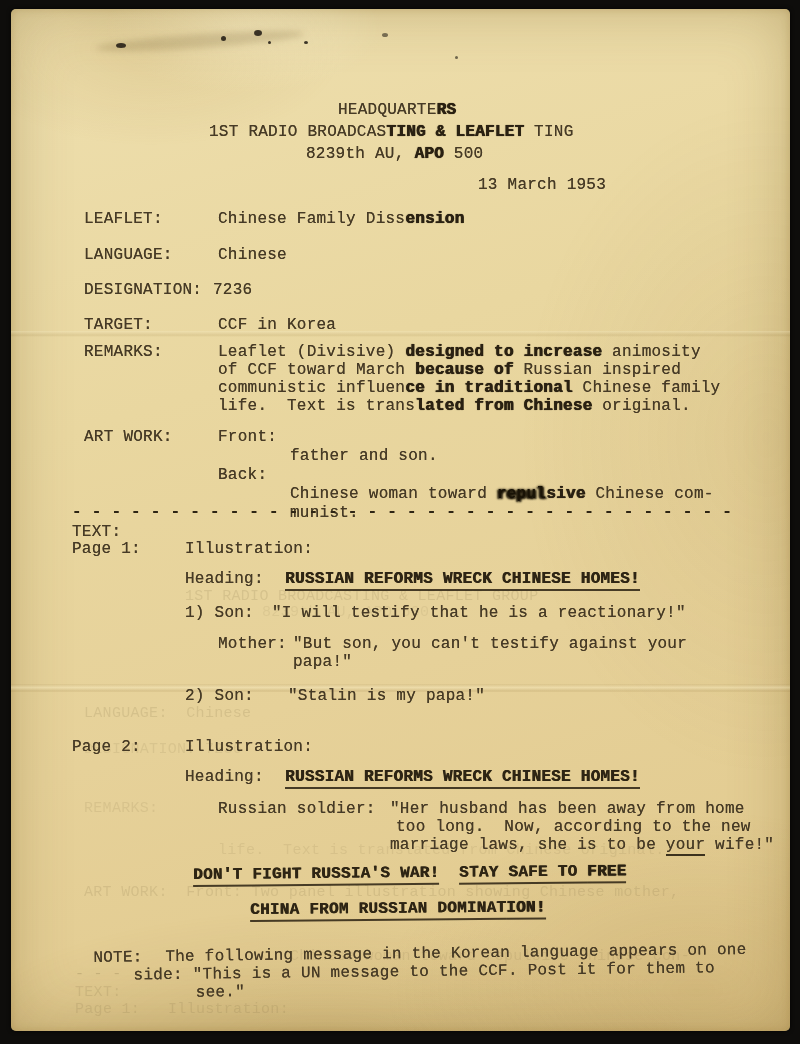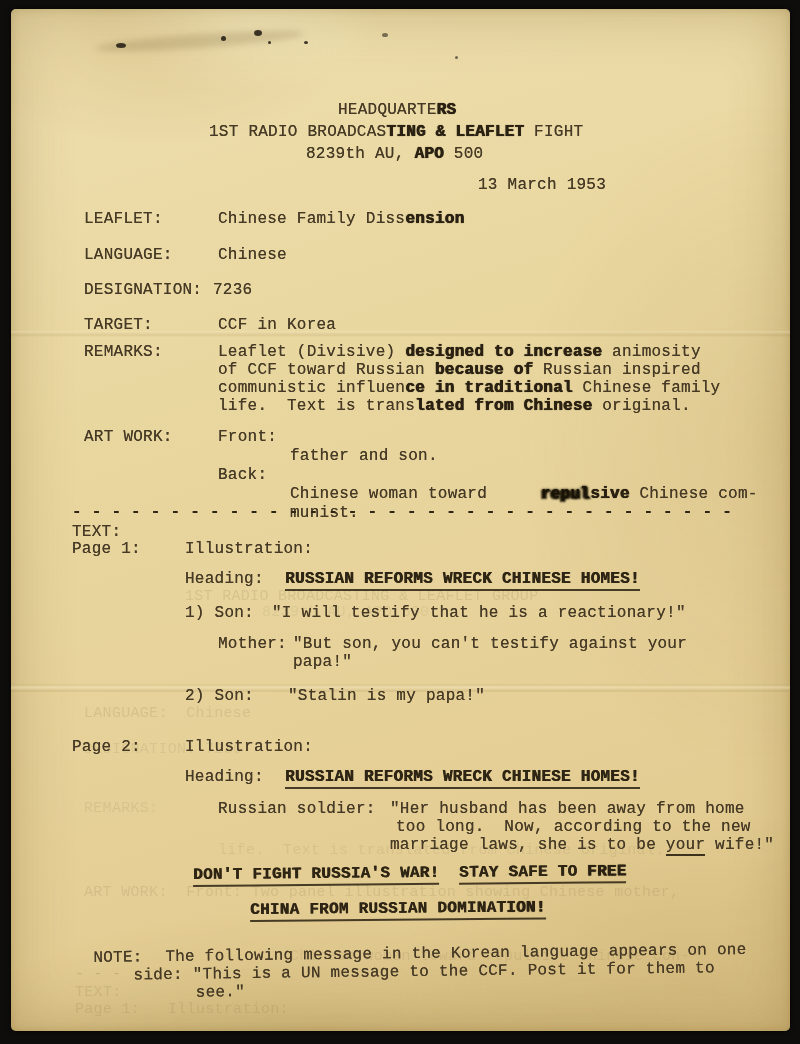--- a/index.html
+++ b/index.html
@@ -19,21 +19,21 @@
   .crease.c1{top:331px;height:6px;opacity:.45;
     background:linear-gradient(180deg,rgba(255,248,214,.55),rgba(125,95,35,.25) 70%,transparent);}
   .crease.c2{top:684px;height:8px;opacity:.55;
     background:linear-gradient(180deg,rgba(130,100,40,.20),rgba(255,248,214,.5) 45%,rgba(125,95,35,.28) 90%,transparent);}
   .speck{position:absolute;background:#1d1810;border-radius:50%;opacity:.85;}
   .smear{position:absolute;left:95px;top:34px;width:210px;height:14px;border-radius:50%;
          background:rgba(95,72,28,.18);filter:blur(3px);transform:rotate(-4deg);}
   .ln{position:absolute;white-space:pre;font-size:16px;line-height:18px;letter-spacing:.25px;
       color:#46ha26;color:#463a26;text-shadow:0 0 .6px rgba(62,50,28,.85);}
   .s{font-weight:700;color:#2a2112;text-shadow:.7px 0 0 #2a2112,0 0 1px rgba(30,22,8,.8);}
-  .b{font-weight:700;color:#191306;text-shadow:0 0 2.5px #191306,1.5px 1px 2px #191306,-1.5px .5px 2px #191306;margin-left:44px;}
+  .b{font-weight:700;color:#191306;text-shadow:0 0 2.5px #191306,1.5px 1px 2px #191306,-1.5px .5px 2px #191306;}
   .u{border-bottom:2px solid rgba(42,33,18,.9);}
   .hd{font-weight:700;color:#2e2514;text-shadow:.6px 0 0 #2e2514;}
   .hd .u,.hd.u{border-bottom:2.5px solid rgba(42,33,18,.85);padding-bottom:1px;}
   .ghost{position:absolute;white-space:pre;font-size:15px;letter-spacing:.3px;color:#7d6c42;
          opacity:.16;filter:blur(.5px);}
   .note-block{transform:rotate(-0.7deg);transform-origin:left center;}
   .tilt{transform:rotate(-0.5deg);transform-origin:left center;}
 </style>
 </head>
 <body>
@@ -59,36 +59,36 @@
   <div class="ghost" style="left:84px;top:741px;opacity:.12">DESIGNATION: 7236</div>
   <div class="ghost" style="left:84px;top:800px;opacity:.13">REMARKS:</div>
   <div class="ghost" style="left:218px;top:842px;opacity:.12">life.  Text is translated from Chinese original.</div>
   <div class="ghost" style="left:84px;top:884px">ART WORK:  Front: Two panel illustration showing Chinese mother,</div>
   <div class="ghost" style="left:290px;top:948px;opacity:.13">Chinese woman toward repulsive Chinese con-</div>
   <div class="ghost" style="left:75px;top:966px;opacity:.25">- - -</div>
   <div class="ghost" style="left:75px;top:984px">TEXT:</div>
   <div class="ghost" style="left:75px;top:1001px">Page 1:   Illustration:</div>
 
   <div class="ln" style="left:338px;top:101px"><span>HEADQUARTE</span><span class="s">RS</span></div>
-  <div class="ln" style="left:209px;top:123px"><span>1ST RADIO BROADCAS</span><span class="s">TING &amp; LEAFLET</span><span> FIGHT</span></div>
+  <div class="ln" style="left:209px;top:123px"><span>1ST RADIO BROADCAS</span><span class="s">TING &amp; LEAFLET</span><span> TING</span></div>
   <div class="ln" style="left:306px;top:145px"><span>8239th AU, </span><span class="s">APO</span><span> 500</span></div>
   <div class="ln" style="left:478px;top:176px">13 March 1953</div>
 
   <div class="ln" style="left:84px;top:210px">LEAFLET:</div>
   <div class="ln" style="left:218px;top:210px"><span>Chinese Family Diss</span><span class="s">ension</span></div>
   <div class="ln" style="left:84px;top:246px">LANGUAGE:</div>
   <div class="ln" style="left:218px;top:246px">Chinese</div>
   <div class="ln" style="left:84px;top:281px">DESIGNATION:</div>
   <div class="ln" style="left:213px;top:281px">7236</div>
   <div class="ln" style="left:84px;top:316px">TARGET:</div>
   <div class="ln" style="left:218px;top:316px">CCF in Korea</div>
 
   <div class="ln" style="left:84px;top:343px">REMARKS:</div>
   <div class="ln" style="left:218px;top:343px"><span>Leaflet (Divisive) </span><span class="s">designed to increase</span><span> animosity</span></div>
-  <div class="ln" style="left:218px;top:361px"><span>of CCF toward Russian </span><span class="s">because of </span><span>Russian inspired</span></div>
+  <div class="ln" style="left:218px;top:361px"><span>of CCF toward March </span><span class="s">because of </span><span>Russian inspired</span></div>
   <div class="ln" style="left:218px;top:379px"><span>communistic influen</span><span class="s">ce in traditional</span><span> Chinese family</span></div>
   <div class="ln" style="left:218px;top:397px"><span>life.  Text is trans</span><span class="s">lated from Chinese</span><span> original.</span></div>
 
   <div class="ln" style="left:84px;top:428px">ART WORK:</div>
   <div class="ln" style="left:218px;top:428px">Front:</div>
   <div class="ln" style="left:290px;top:447px">father and son.</div>
   <div class="ln" style="left:218px;top:466px">Back:</div>
   <div class="ln" style="left:290px;top:485px"><span>Chinese woman toward </span><span class="b">repul</span><span class="s">sive</span><span> Chinese com-</span></div>
   <div class="ln" style="left:290px;top:504px">munist.</div>
 

